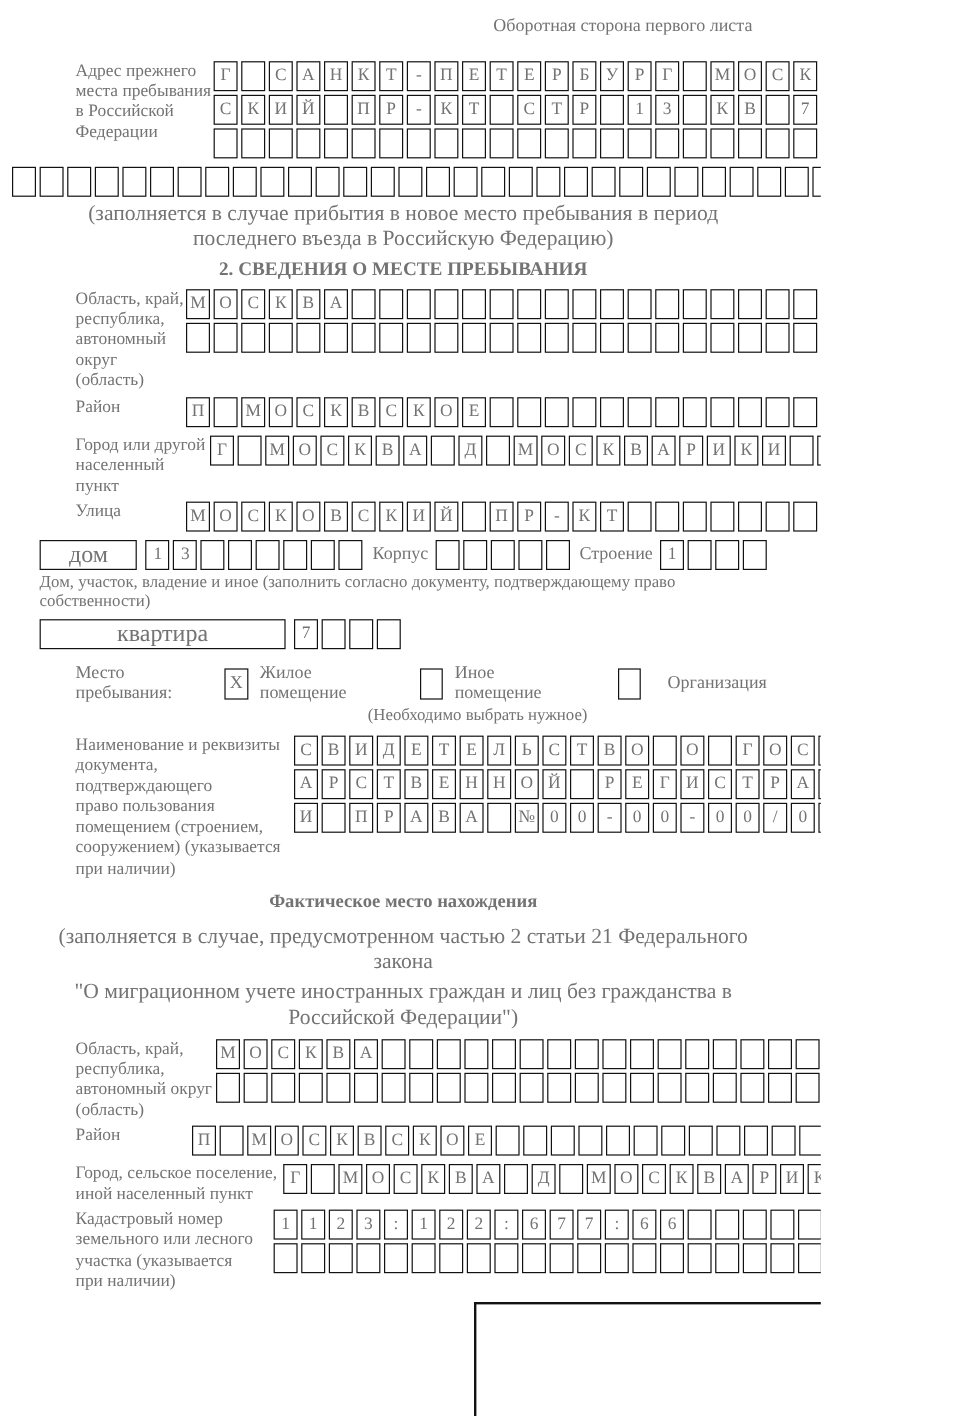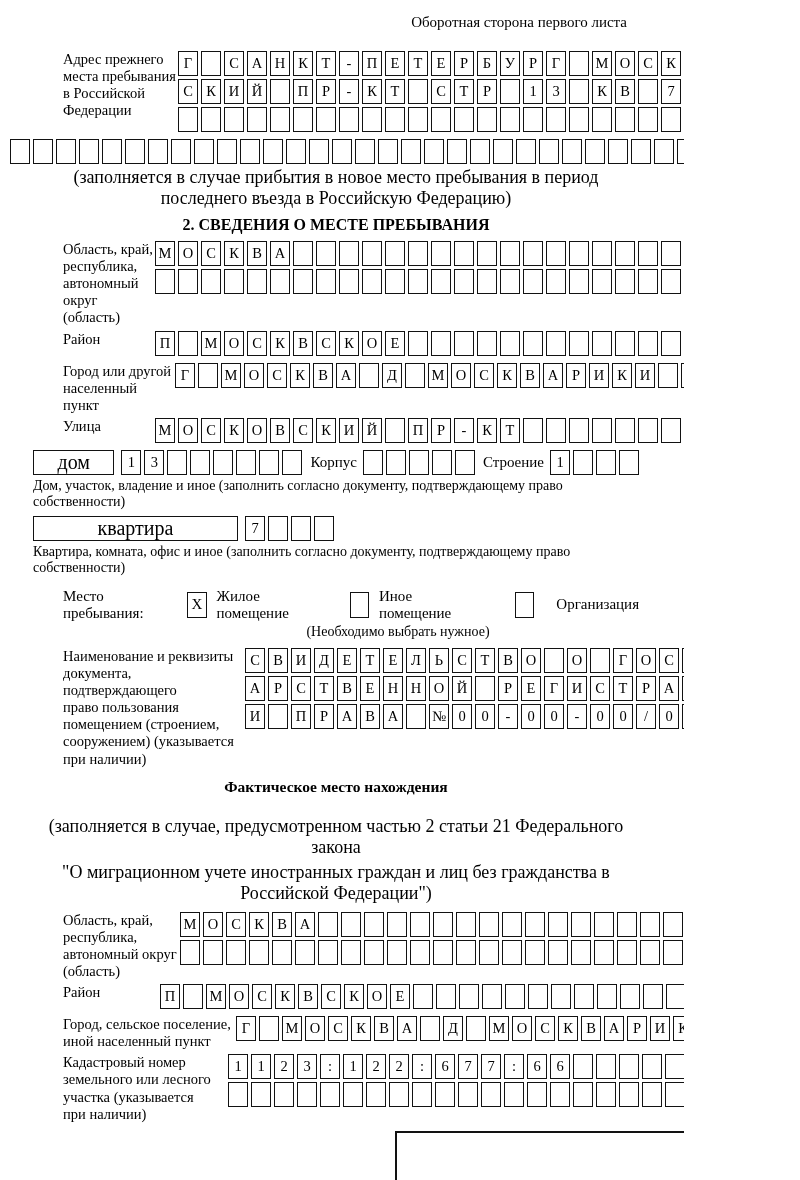--- a/index.html
+++ b/index.html
@@ -1,38 +1,38 @@
 <!DOCTYPE html>
 <html><head>
 <meta charset="utf-8">
 <style>
   html,body { margin:0; padding:0; background:#ffffff; }
   .page {
     position:relative; width:684px; height:1180px; box-sizing:border-box;
     padding:14px 45px 0 33px; overflow:hidden;
-    font-family:"Liberation Serif", serif; color:#000000;
+    font-family:"Liberation Serif", serif; color:#737373;
   }
   .hdr-note { text-align:right; font-size:15px; padding-right:12px; margin-bottom:20px; }
 
   .field { display:flex; align-items:flex-start; margin-bottom:4px; }
   .flabel { font-size:14.5px; line-height:1.18; padding-left:30px; box-sizing:border-box; white-space:pre-line; }
   .rows { display:flex; flex-direction:column; }
 
   .cellrow { display:flex; gap:3px; margin-bottom:3px; }
   .cell {
     flex:0 0 18px; width:18px; height:23px; border:1.6px solid #121212;
     display:inline-flex; align-items:center; justify-content:center;
     font-size:14.5px; background:#fff;
   }
   .fullrow { margin-left:-23px; }
 
   .caption { font-size:18px; text-align:center; margin:1px 0 7px 0; }
   .caption-left { font-size:14px; text-align:left; margin:0 0 6px 0; }
   .sec-title { font-size:16px; font-weight:bold; text-align:center; margin:3px 0 7px 0; }
-  .sub-title { font-size:15.5px; font-weight:bold; text-align:center; margin:10px 0 20px 0; }
+  .sub-title { font-size:15.5px; font-weight:bold; text-align:center; margin:10px 0 9px 0; }
 
   .houserow { display:flex; align-items:center; margin-bottom:3px; }
   .labelbox {
     height:25px; border:1.6px solid #121212; display:flex; align-items:center;
     justify-content:center; font-size:20px; box-sizing:border-box; background:#fff;
   }
   .inline-label { font-size:15px; margin:0 6px 0 8px; }
 
   .checkline { display:flex; align-items:center; font-size:15px; margin:12px 0 2px 0; }
   .checkbox {
@@ -362,21 +362,20 @@
 
   <div class="houserow">
     <div class="labelbox" style="width:205px">квартира</div>
     <div class="cellrow" style="margin:0 0 0 7px">
         <span class="cell">7</span>
         <span class="cell"></span>
         <span class="cell"></span>
         <span class="cell"></span>
       </div>
   </div>
-  <div class="caption-left">Квартира, комната, офис и иное (заполнить согласно документу, подтверждающему право собственности)</div>
 
   <div class="checkline">
     <span style="padding-left:30px">Место пребывания:</span>
     <span class="checkbox" style="margin:0 10px 0 12px">X</span>
     <span>Жилое помещение</span>
     <span class="checkbox" style="margin:0 10px 0 26px"></span>
     <span>Иное помещение</span>
     <span class="checkbox" style="margin:0 22px 0 38px"></span>
     <span>Организация</span>
   </div>

